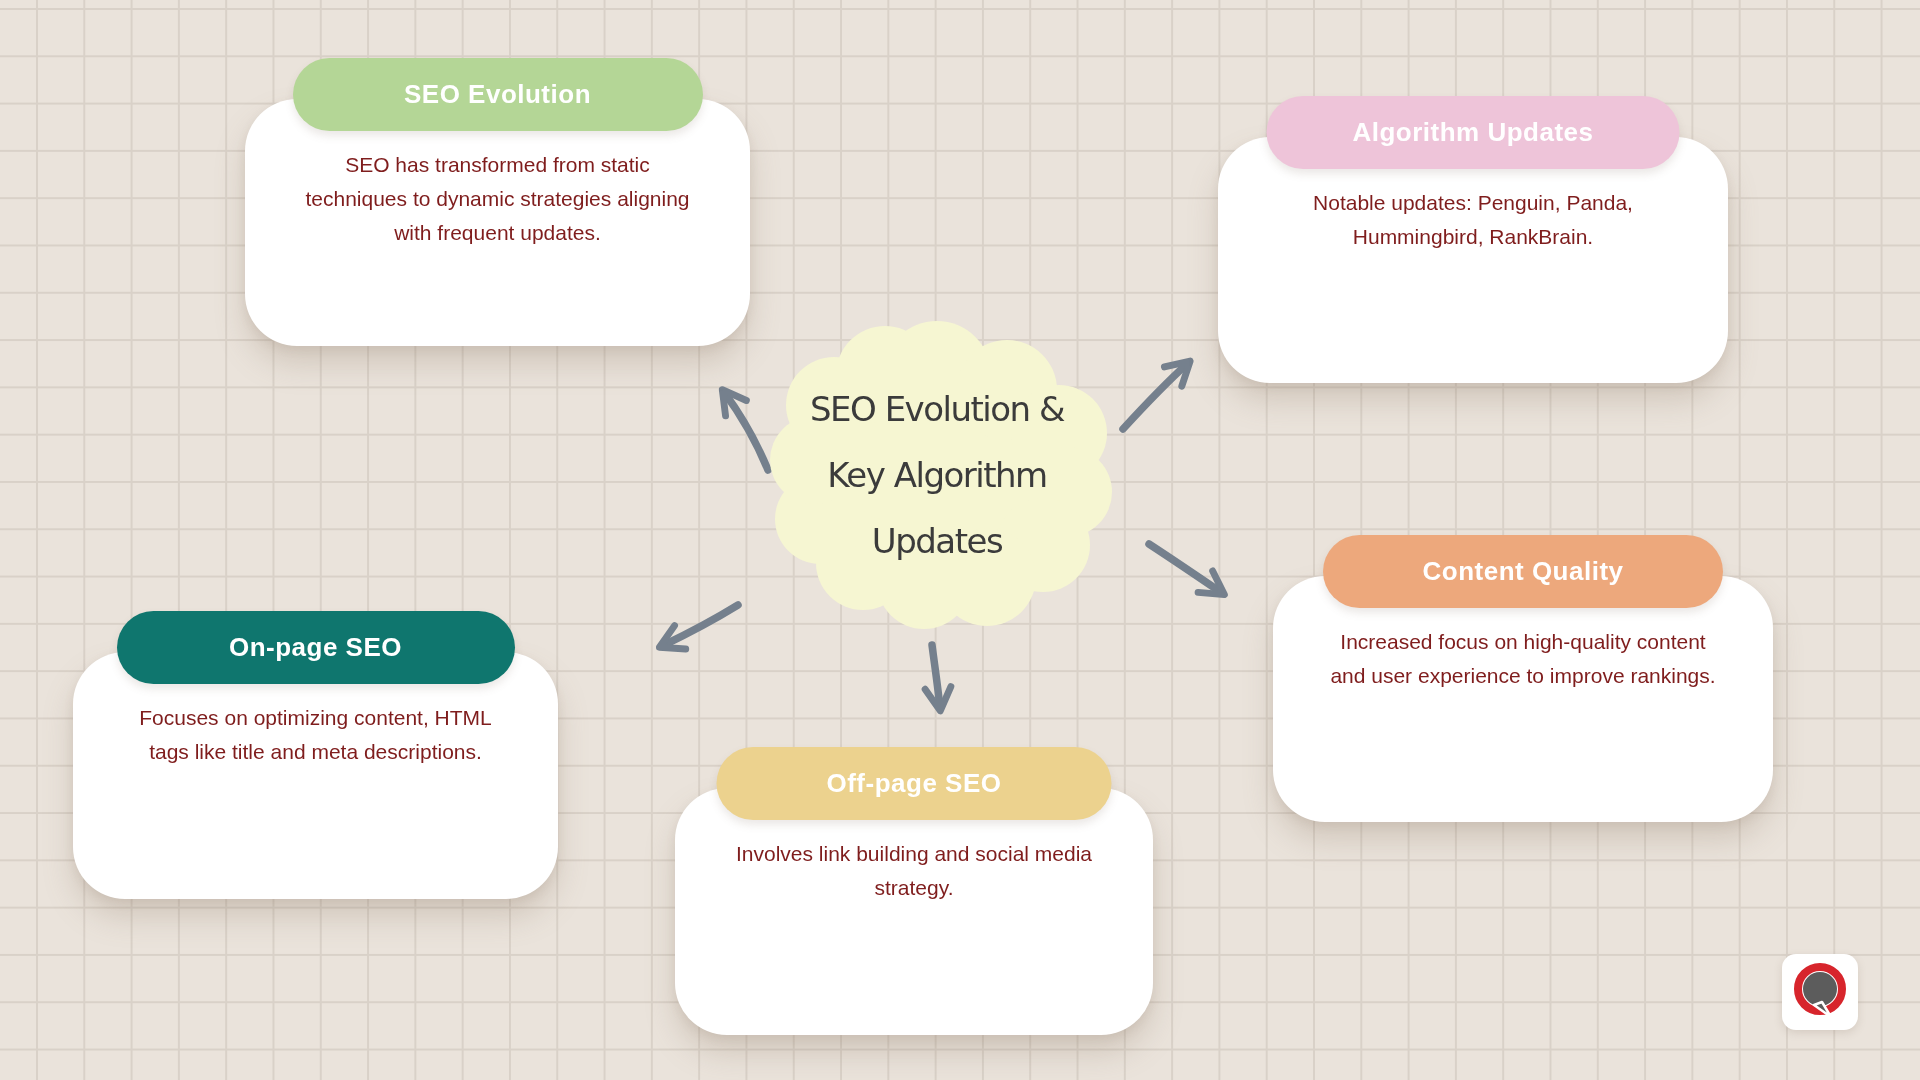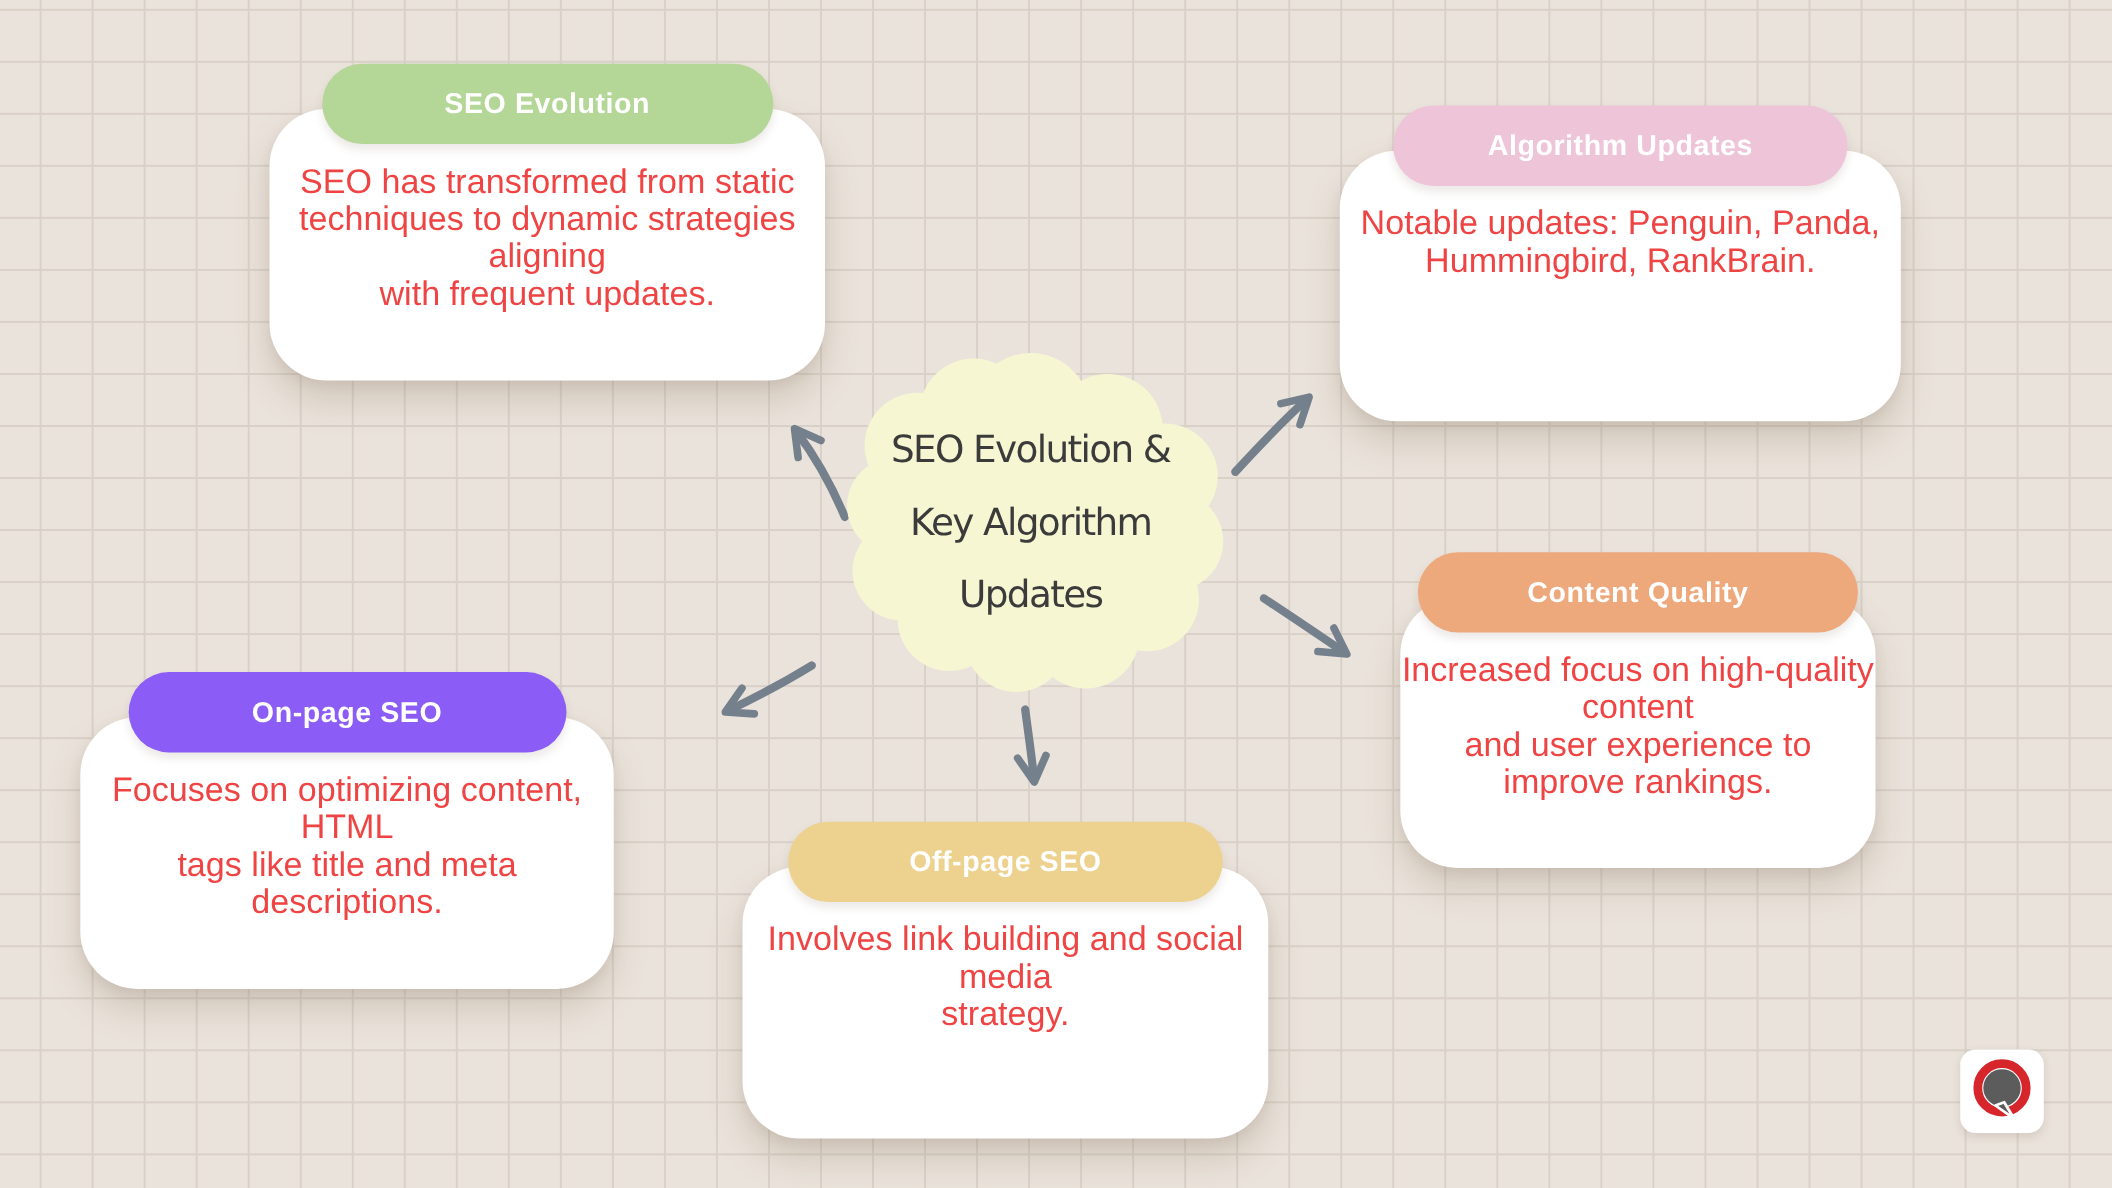--- a/index.html
+++ b/index.html
@@ -29,34 +29,34 @@
     height:73px; border-radius:37px;
     display:flex; align-items:center; justify-content:center;
     box-shadow:0 5px 9px rgba(120,100,85,.15);
   }
   .pill-label {
     color:#ffffff; font-family:Liberation Sans, sans-serif;
     font-weight:800; font-size:26px; letter-spacing:.5px;
   }
   .card .body {
     position:absolute; left:0; right:0; top:49px;
-    text-align:center; color:#ef4444;
-    font-size:31px; line-height:34px;
+    text-align:center; color:#7f1d1d;
+    font-size:21px; line-height:34px;
   }
   .body span { display:block; }
 
   .card-1 { left:245px; top:99px;  width:505px; height:247px; }
   .card-1 .pill { width:410px; }
   .card-2 { left:1218px; top:137px; width:510px; height:246px; }
   .card-2 .pill { width:413px; }
   .card-3 { left:73px;  top:652px; width:485px; height:247px; }
   .card-3 .pill { width:398px; }
   .card-4 { left:675px; top:788px; width:478px; height:247px; }
   .card-4 .pill { width:395px; }
-  .card-5 { left:1273px; top:543px; width:432px; height:246px; }
+  .card-5 { left:1273px; top:576px; width:500px; height:246px; }
   .card-5 .pill { width:400px; }
 
   
   .center-topic { position:absolute; left:762px; top:318px; width:350px; height:314px; }
   .center-topic svg { position:absolute; inset:0; overflow:visible; }
   .center-title {
     position:absolute; inset:0; padding-top:58px;
     text-align:center;
     font-family:"DejaVu Sans", sans-serif;
     font-weight:400; font-size:34px; line-height:66px;
@@ -144,21 +144,21 @@
     <div class="pill" style="background: rgb(238, 196, 217); text-align: right;">
       <span class="pill-label">Algorithm Updates</span>
     </div>
     <div class="body">
       <span>Notable updates: Penguin, Panda,</span>
       <span>Hummingbird, RankBrain.</span>
     </div>
   </div>
 
   <div class="card card-3">
-    <div class="pill" style="background: #8b5cf6; text-align: right;">
+    <div class="pill" style="background: #0f766e; text-align: right;">
       <span class="pill-label">On-page SEO</span>
     </div>
     <div class="body">
       <span>Focuses on optimizing content, HTML</span>
       <span>tags like title and meta descriptions.</span>
     </div>
   </div>
 
   <div class="card card-4">
     <div class="pill" style="background: rgb(236, 210, 142);">

